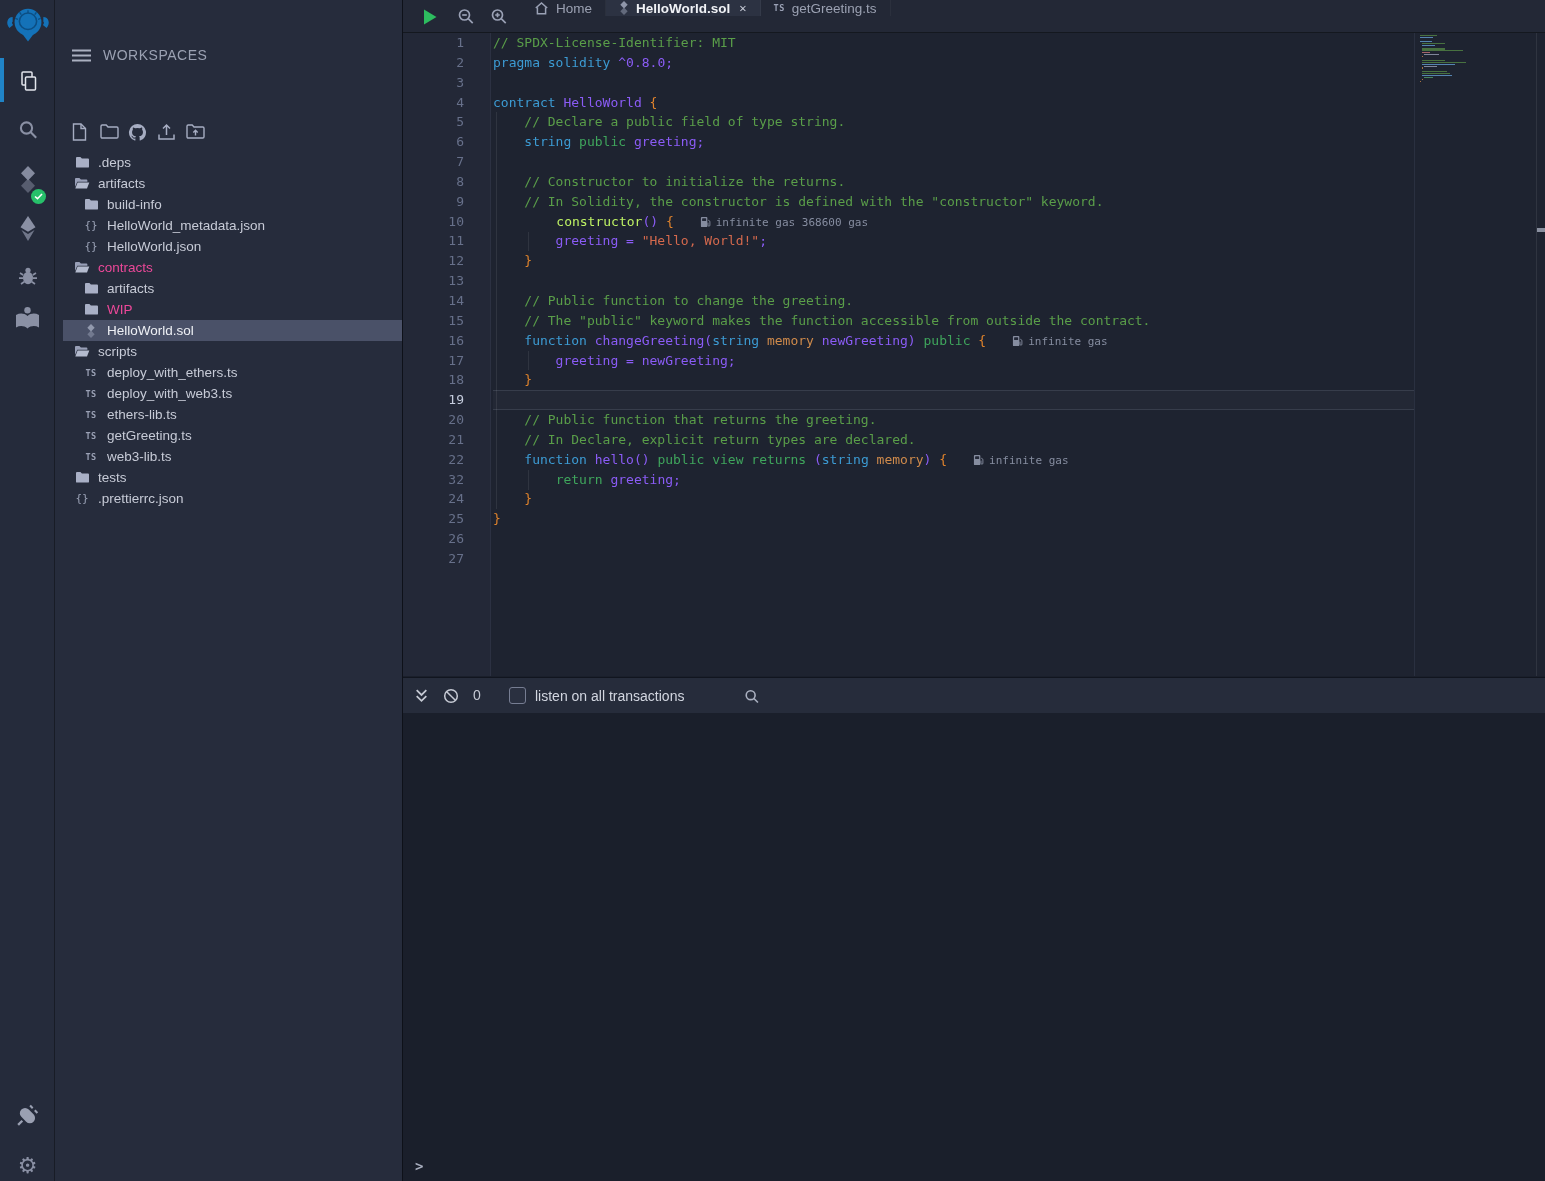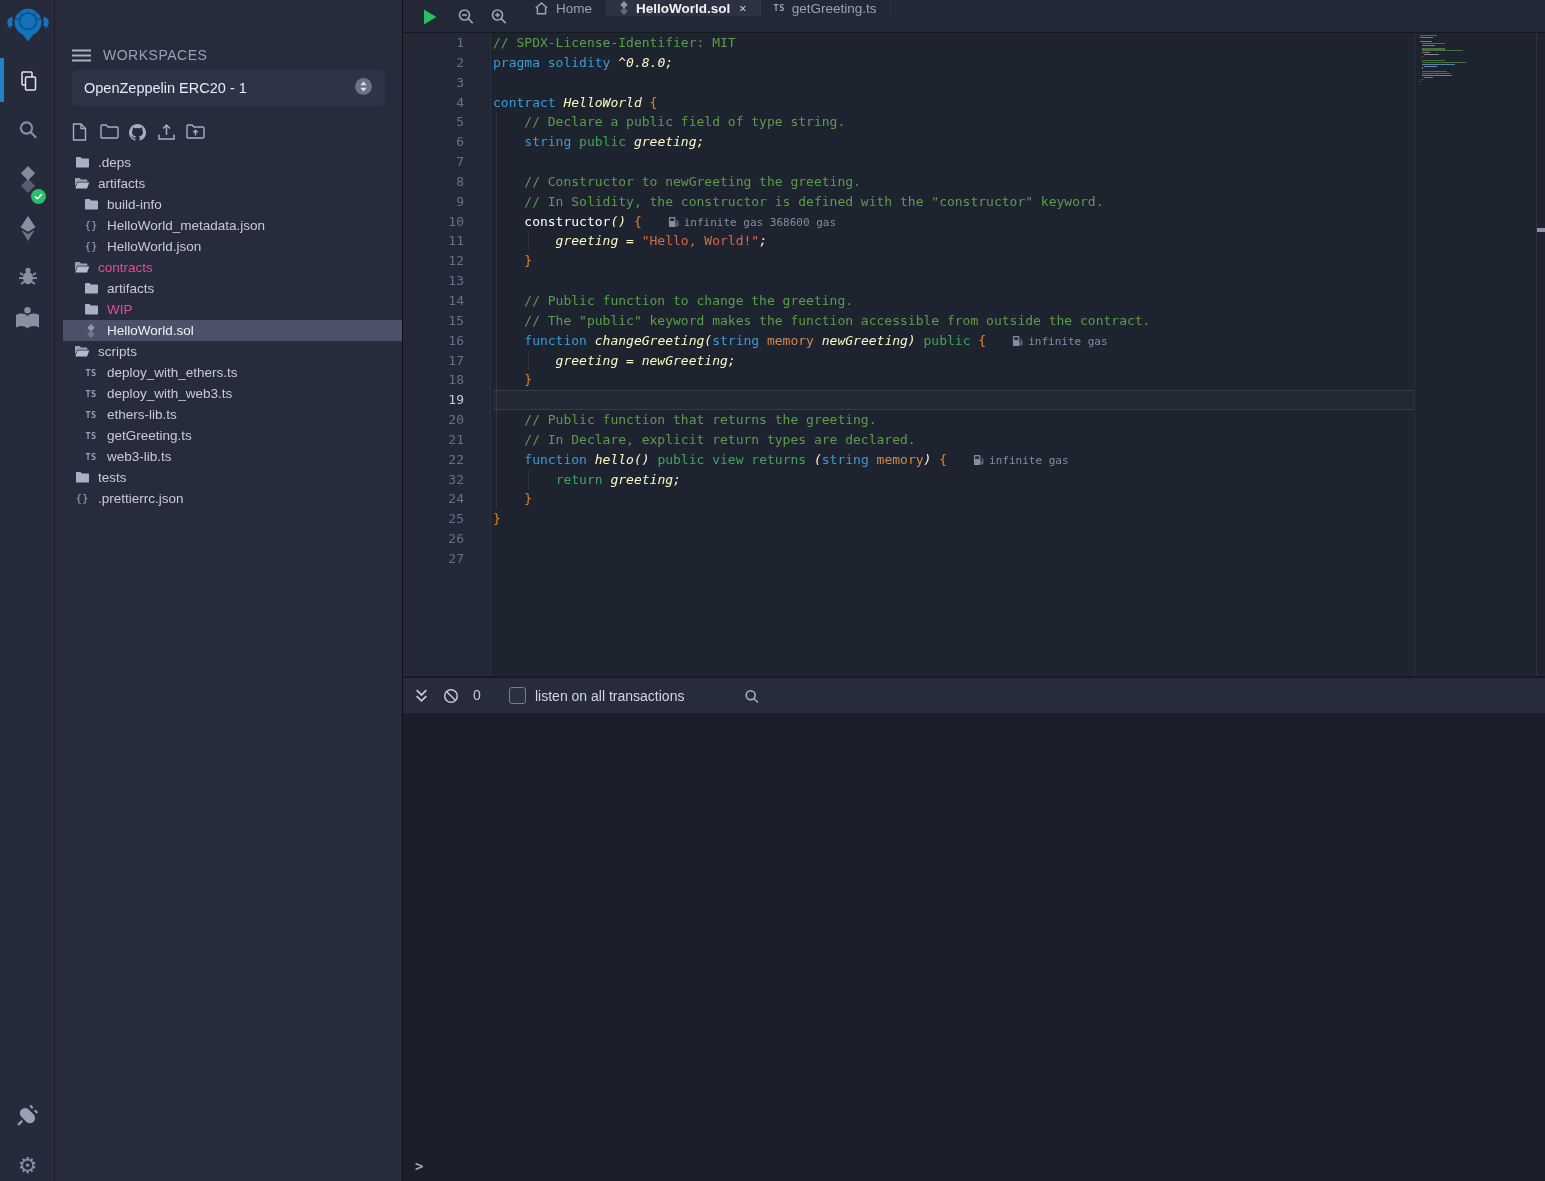--- a/index.html
+++ b/index.html
@@ -56,22 +56,22 @@
 
   .editor{position:absolute;left:0;top:33px;width:100%;height:643px;background:#1e2330;overflow:hidden;}
   .gutter{position:absolute;left:0;top:0;width:88px;height:100%;background:#232837;border-right:1px solid #2c3142;}
   .ln{height:19.85px;line-height:19.85px;text-align:right;padding-right:26px;
       font-family:"DejaVu Sans Mono",monospace;font-size:13px;color:#67708a;}
   .ln.cur{color:#c6cdde;}
   .code{position:absolute;left:90px;top:0;width:921px;height:100%;}
   .cl{height:19.85px;line-height:19.85px;white-space:pre;font-family:"DejaVu Sans Mono",monospace;font-size:13px;color:#d6dae3;}
   .cl.cur{background:rgba(130,140,165,.05);
     box-shadow:inset 0 1px 0 rgba(150,158,180,.18), inset 0 -1px 0 rgba(150,158,180,.18);}
-  .tok-cm{color:#5a9e49;} .tok-kw{color:#3c9bd3;} .tok-gr{color:#3fa55c;} .tok-rd{color:#ffffff;}
-  .tok-or{color:#cf8a4b;} .tok-st{color:#d4694d;} .tok-br{color:#e0832c;} .tok-pl{color:#fef9c3;font-style:italic;}
+  .tok-cm{color:#5a9e49;} .tok-kw{color:#3c9bd3;} .tok-gr{color:#3fa55c;} .tok-rd{color:#bef264;margin-left:32px;}
+  .tok-or{color:#cf8a4b;} .tok-st{color:#d4694d;} .tok-br{color:#e0832c;} .tok-pl{color:#8b5cf6;}
   .gas{margin-left:26px;font-size:11px;color:#868da0;font-family:"DejaVu Sans Mono",monospace;}
   .gas svg{margin-right:5px;}
   .iguide{position:absolute;width:1px;background:rgba(255,255,255,.08);}
   .mm{position:absolute;left:1017px;top:2px;width:80px;}
   .mm-line{height:1.2px;margin-bottom:.73px;opacity:.9;}
   .mm-line.empty{background:transparent;}
   .ed-divider{position:absolute;left:1011px;top:0;width:1px;height:100%;background:#2a3040;}
   .ruler{position:absolute;left:1133px;top:0;width:12px;height:100%;border-left:1px solid rgba(255,255,255,.08);}
   .ruler-mark{position:absolute;left:1134px;top:195px;width:8px;height:4px;background:#8a90a0;}
 
@@ -161,30 +161,20 @@
   </aside>
 
   <section class="side-panel">
     <div class="ws-row">
       <span class="ws-burger">
         <svg width="19" height="13" viewBox="0 0 19 13" stroke="#aab0c0" stroke-width="2">
             <path d="M0 1.5h19M0 6.5h19M0 11.5h19"></path>
           </svg>
       </span>
       <span class="ws-label">WORKSPACES</span>
-    </div>
-    <div class="ws-select">
-      <span class="val">OpenZeppelin ERC20 - 1</span>
-      <span>
-        <svg width="19" height="19" viewBox="0 0 18 18">
-            <circle cx="9" cy="9" r="8" fill="#6b7186"></circle>
-        <path d="M9 4.2 12 7.8H6Z" fill="#dde0e8"></path>
-            <path d="M9 13.8 6 10.2h6z" fill="#dde0e8"></path>
-          </svg>
-      </span>
     </div>
     <div class="fe-toolbar">
       <span class="tbi" style="left:17px;">
         <svg width="15" height="18" viewBox="0 0 15 18" fill="none" stroke="#a6adc2" stroke-width="1.4">
             <path d="M1.5 1h7.5l4.5 4.5V17h-12z"></path>
             <path d="M9 1v4.5h4.5"></path>
           </svg>
       </span>
       <span class="tbi" style="left:45px;">
         <svg width="19" height="16" viewBox="0 0 19 16" fill="none" stroke="#a6adc2" stroke-width="1.4">
@@ -421,21 +411,21 @@
           <div class="ln">27</div>
         </div>
       <div class="code">
           <div class="cl"><span class="tok-cm">// SPDX-License-Identifier: MIT</span></div>
           <div class="cl"><span class="tok-kw">pragma</span><span class="tok-pl"> </span><span class="tok-kw">solidity</span><span class="tok-pl"> ^0.8.0;</span></div>
           <div class="cl"></div>
           <div class="cl"><span class="tok-kw">contract</span><span class="tok-pl"> HelloWorld </span><span class="tok-br">{</span></div>
           <div class="cl"><span class="tok-pl">    </span><span class="tok-cm">// Declare a public field of type string.</span></div>
           <div class="cl"><span class="tok-pl">    </span><span class="tok-kw">string</span><span class="tok-pl"> </span><span class="tok-gr">public</span><span class="tok-pl"> greeting;</span></div>
           <div class="cl"></div>
-          <div class="cl"><span class="tok-pl">    </span><span class="tok-cm">// Constructor to newGreeting the greeting.</span></div>
+          <div class="cl"><span class="tok-pl">    </span><span class="tok-cm">// Constructor to initialize the returns.</span></div>
           <div class="cl"><span class="tok-pl">    </span><span class="tok-cm">// In Solidity, the constructor is defined with the "constructor" keyword.</span></div>
           <div class="cl"><span class="tok-pl">    </span><span class="tok-rd">constructor</span><span class="tok-pl">() </span><span class="tok-br">{</span><span class="gas"><svg width="11" height="12" viewBox="0 0 12 13" style="vertical-align:-2px">
                 <rect x="1" y="1" width="7" height="11" rx="1" fill="#868da0"></rect>
                 <rect x="2.3" y="2.5" width="4.4" height="3" rx="0.5" fill="#232837"></rect>
                 <path d="M9 4.5l1.8 1.2v4.3a1.05 1.05 0 0 1-2.1 0V7.2" stroke="#868da0" stroke-width="1" fill="none"></path>
               </svg><span>infinite gas 368600 gas</span></span></div>
           <div class="cl"><span class="tok-pl">        greeting = </span><span class="tok-st">"Hello, World!"</span><span class="tok-pl">;</span></div>
           <div class="cl"><span class="tok-pl">    </span><span class="tok-br">}</span></div>
           <div class="cl"></div>
           <div class="cl"><span class="tok-pl">    </span><span class="tok-cm">// Public function to change the greeting.</span></div>

